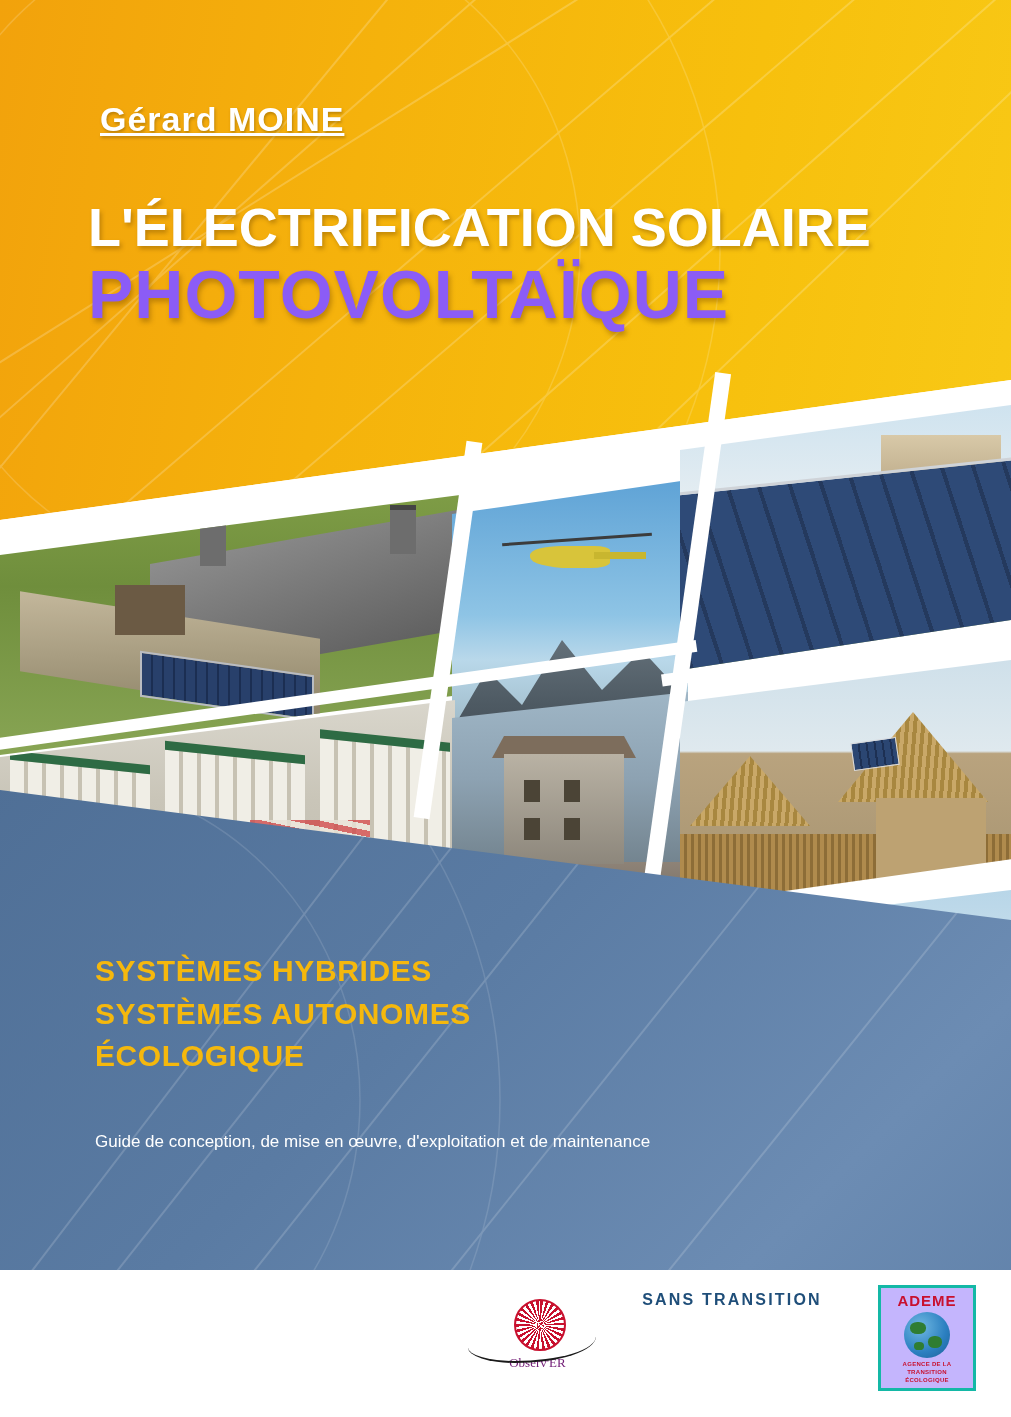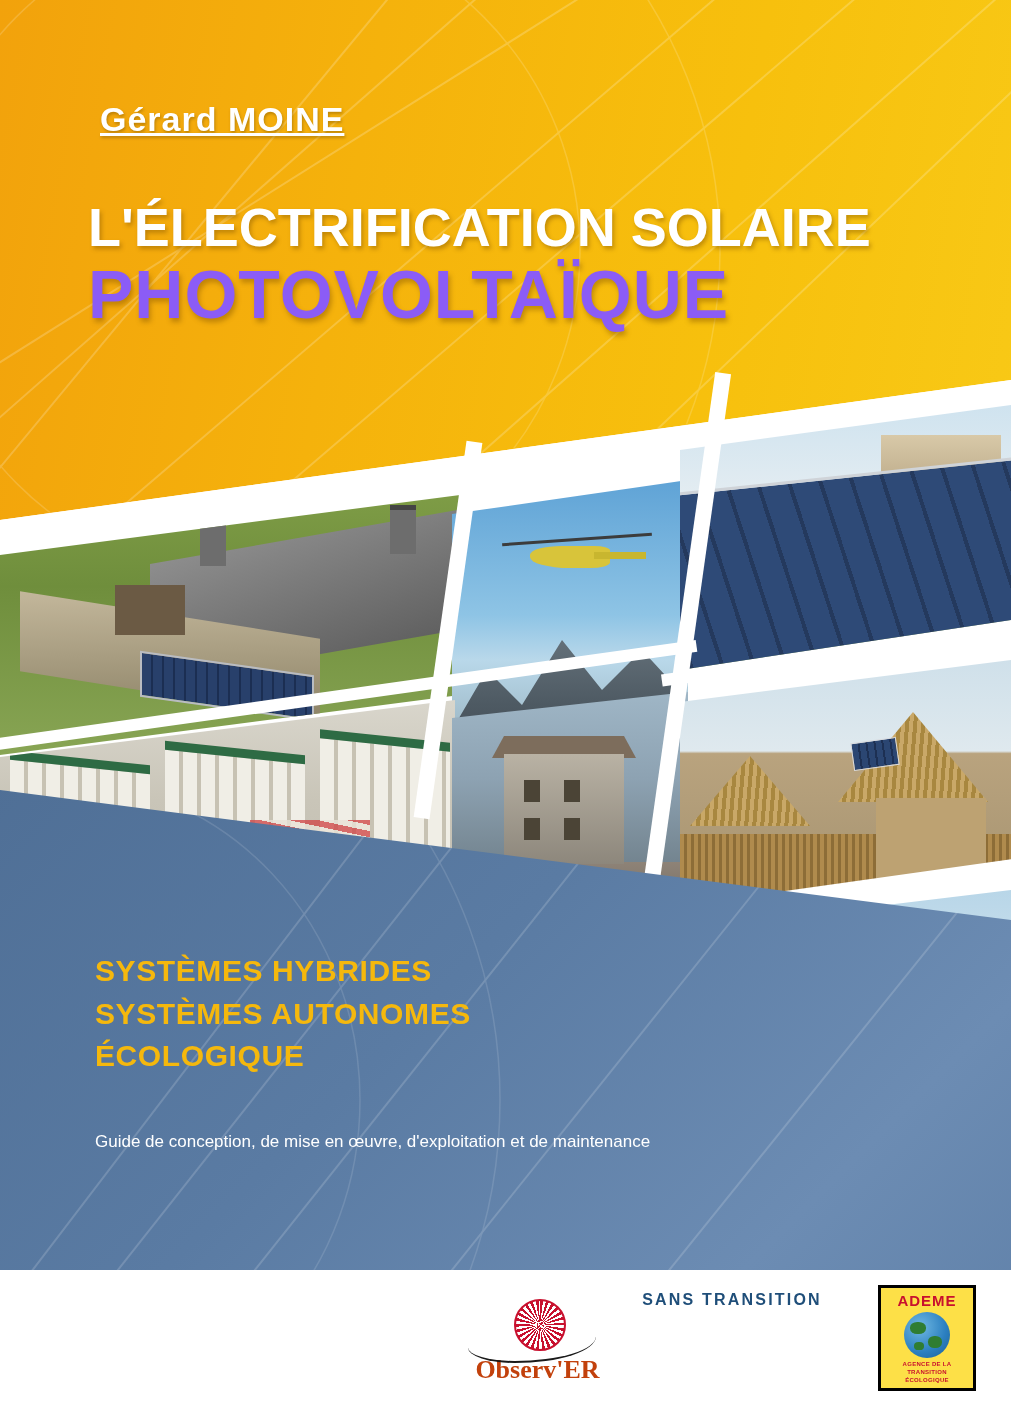--- a/index.html
+++ b/index.html
@@ -296,23 +296,23 @@
       repeating-conic-gradient(#c8102e 0deg 7deg, #ffffff 7deg 14deg);
     border: 2px solid #c8102e;
   }
   .obs-arc {
     position: absolute; left: -2px; top: 28px; width: 128px; height: 40px;
     border-bottom: 2px solid #1a1a1a;
     border-radius: 0 0 70% 40%;
   }
   .obs-text {
     font-family: "Liberation Serif", serif;
-    font-weight: bold;
-    font-size: 26px;
-    color: #c2410c;
+    font-weight: normal;
+    font-size: 13px;
+    color: #701a75;
     margin-top: 2px;
   }
 
   .logo-ssf { left: 632px; top: 4px; width: 200px; }
   .ssf-word {
     font-size: 42px;
     font-weight: bold;
     color: #f5a800;
     letter-spacing: -1px;
     line-height: 1;
@@ -336,22 +336,22 @@
     font-size: 16px;
     font-weight: bold;
     letter-spacing: 2.2px;
     color: #1f4e79;
     margin-top: 2px;
   }
 
   .logo-ademe { left: 878px; top: 0px; width: 96px; }
   .ademe-box {
     width: 92px; height: 100px;
-    border: 3px solid #000000;
-    background: #fde047;
+    border: 3px solid #14b8a6;
+    background: #c4b5fd;
     position: relative;
     margin: 0 auto;
   }
   .ademe-title {
     font-size: 15px; font-weight: bold; color: #c8102e;
     letter-spacing: 1px; margin-top: 4px;
   }
   .ademe-globe {
     width: 46px; height: 46px; margin: 3px auto 2px auto;
     border-radius: 50%;

